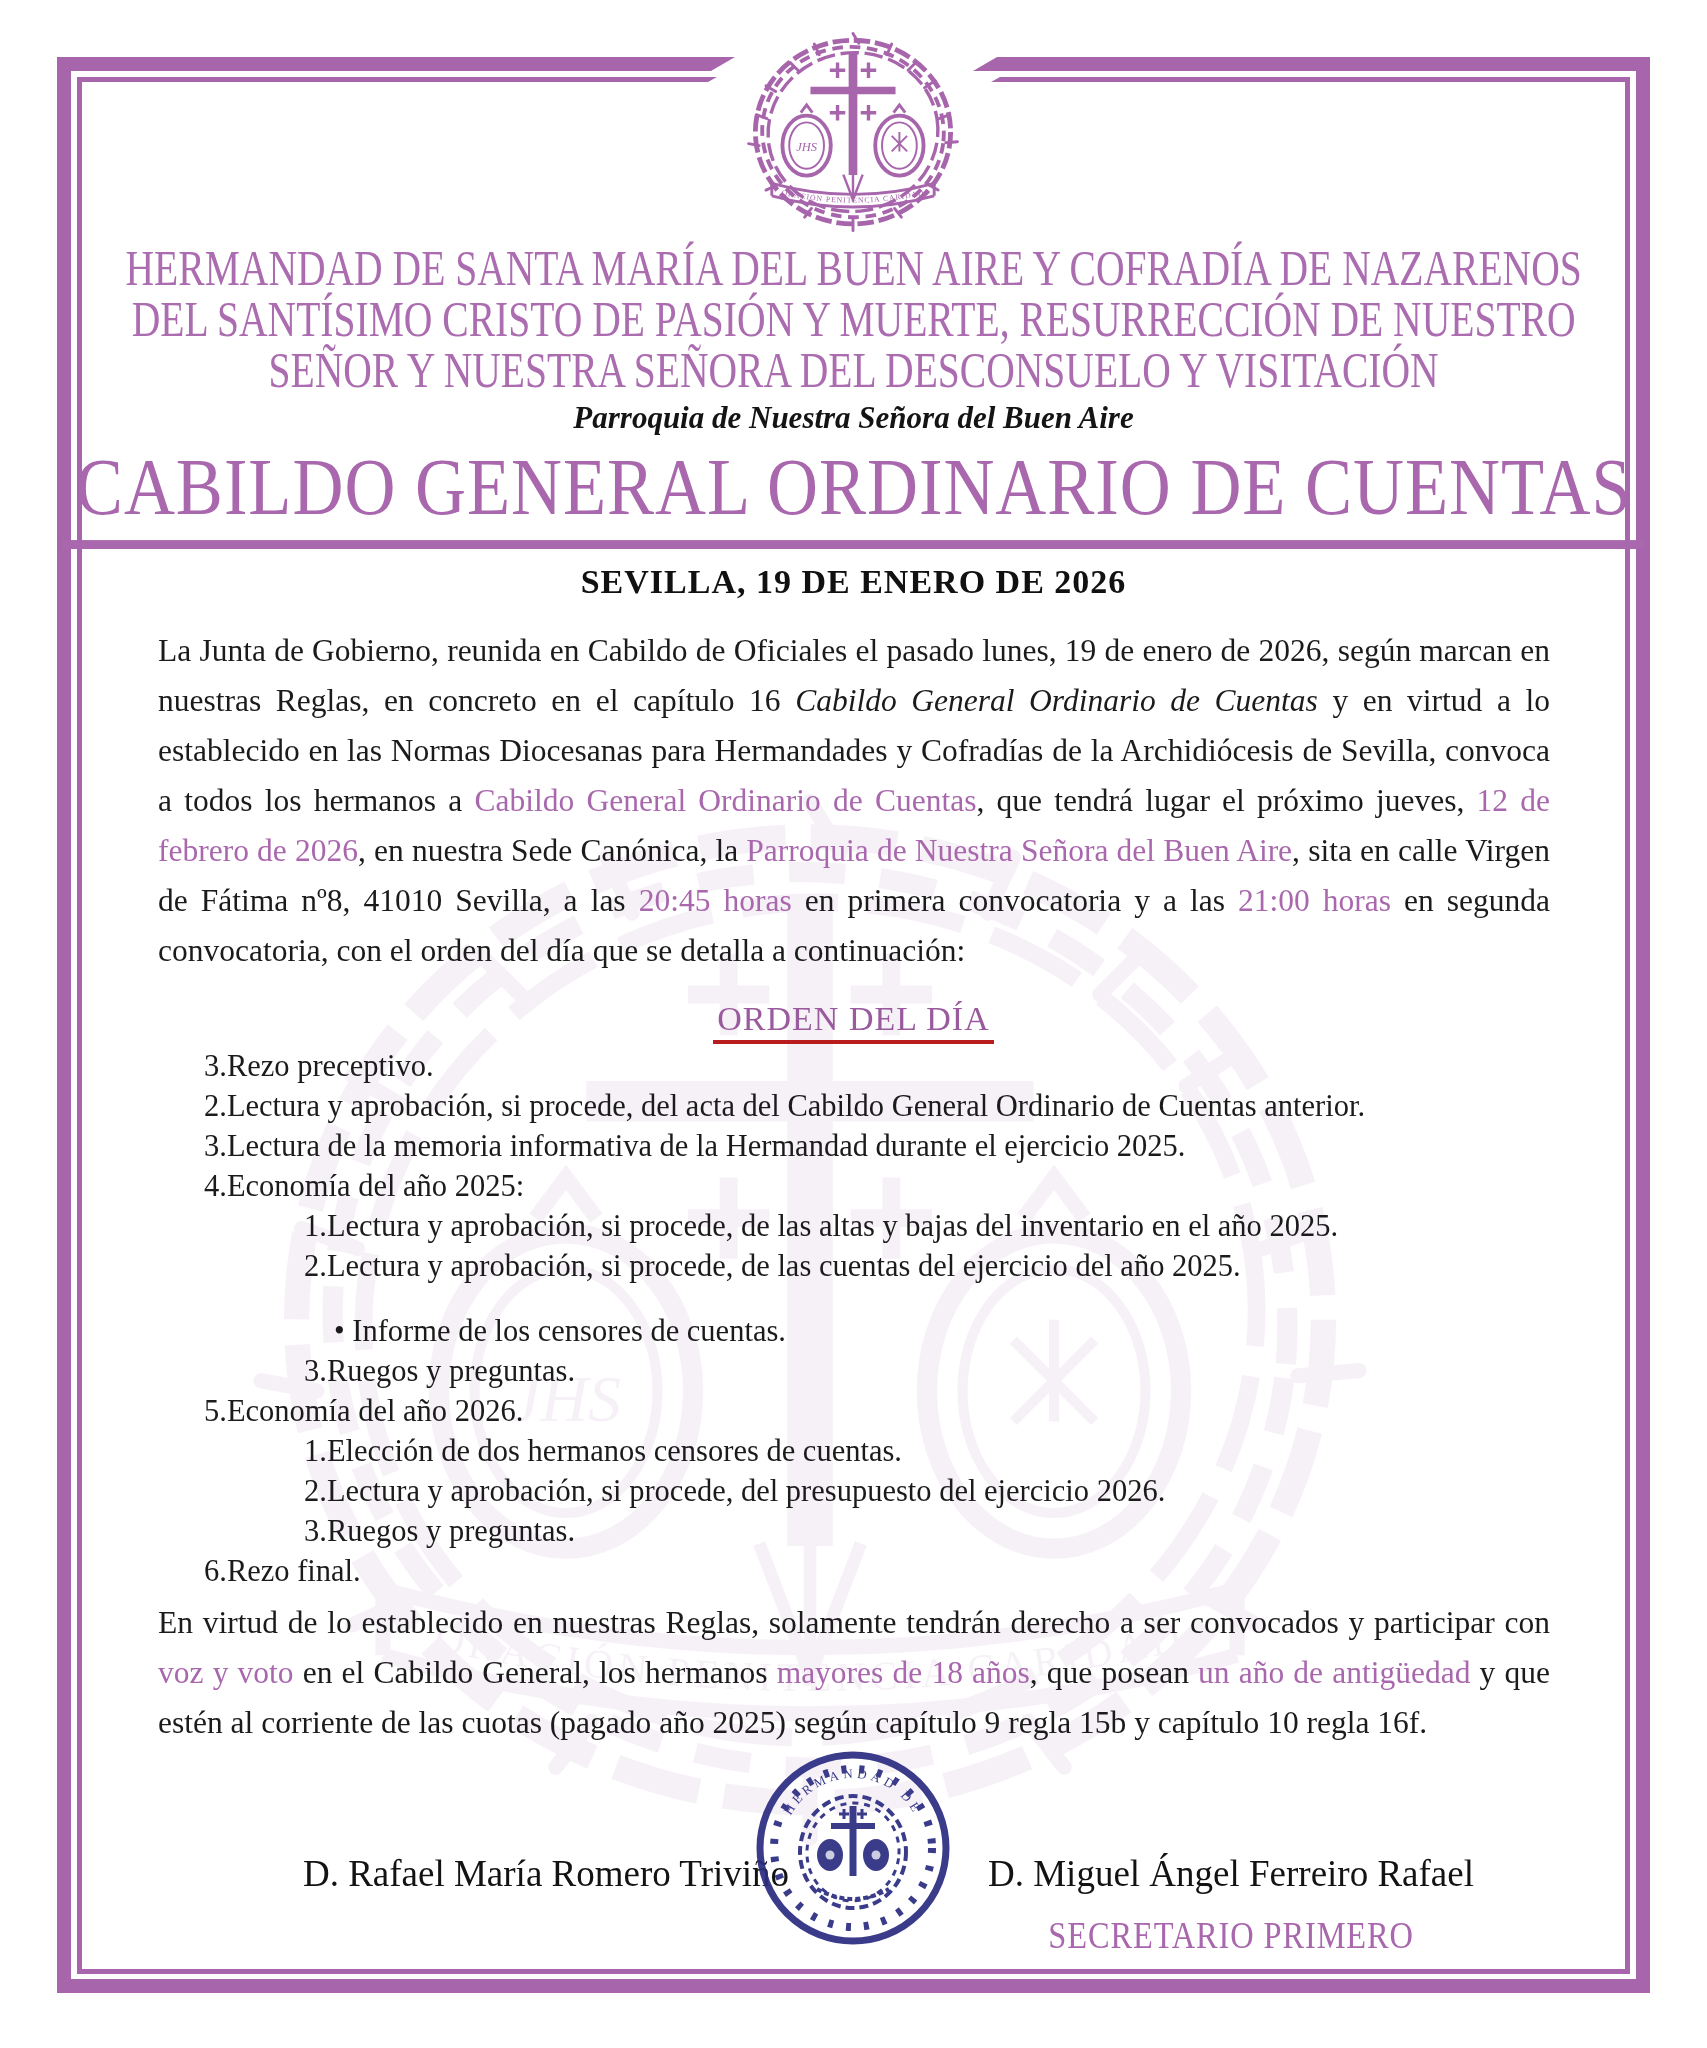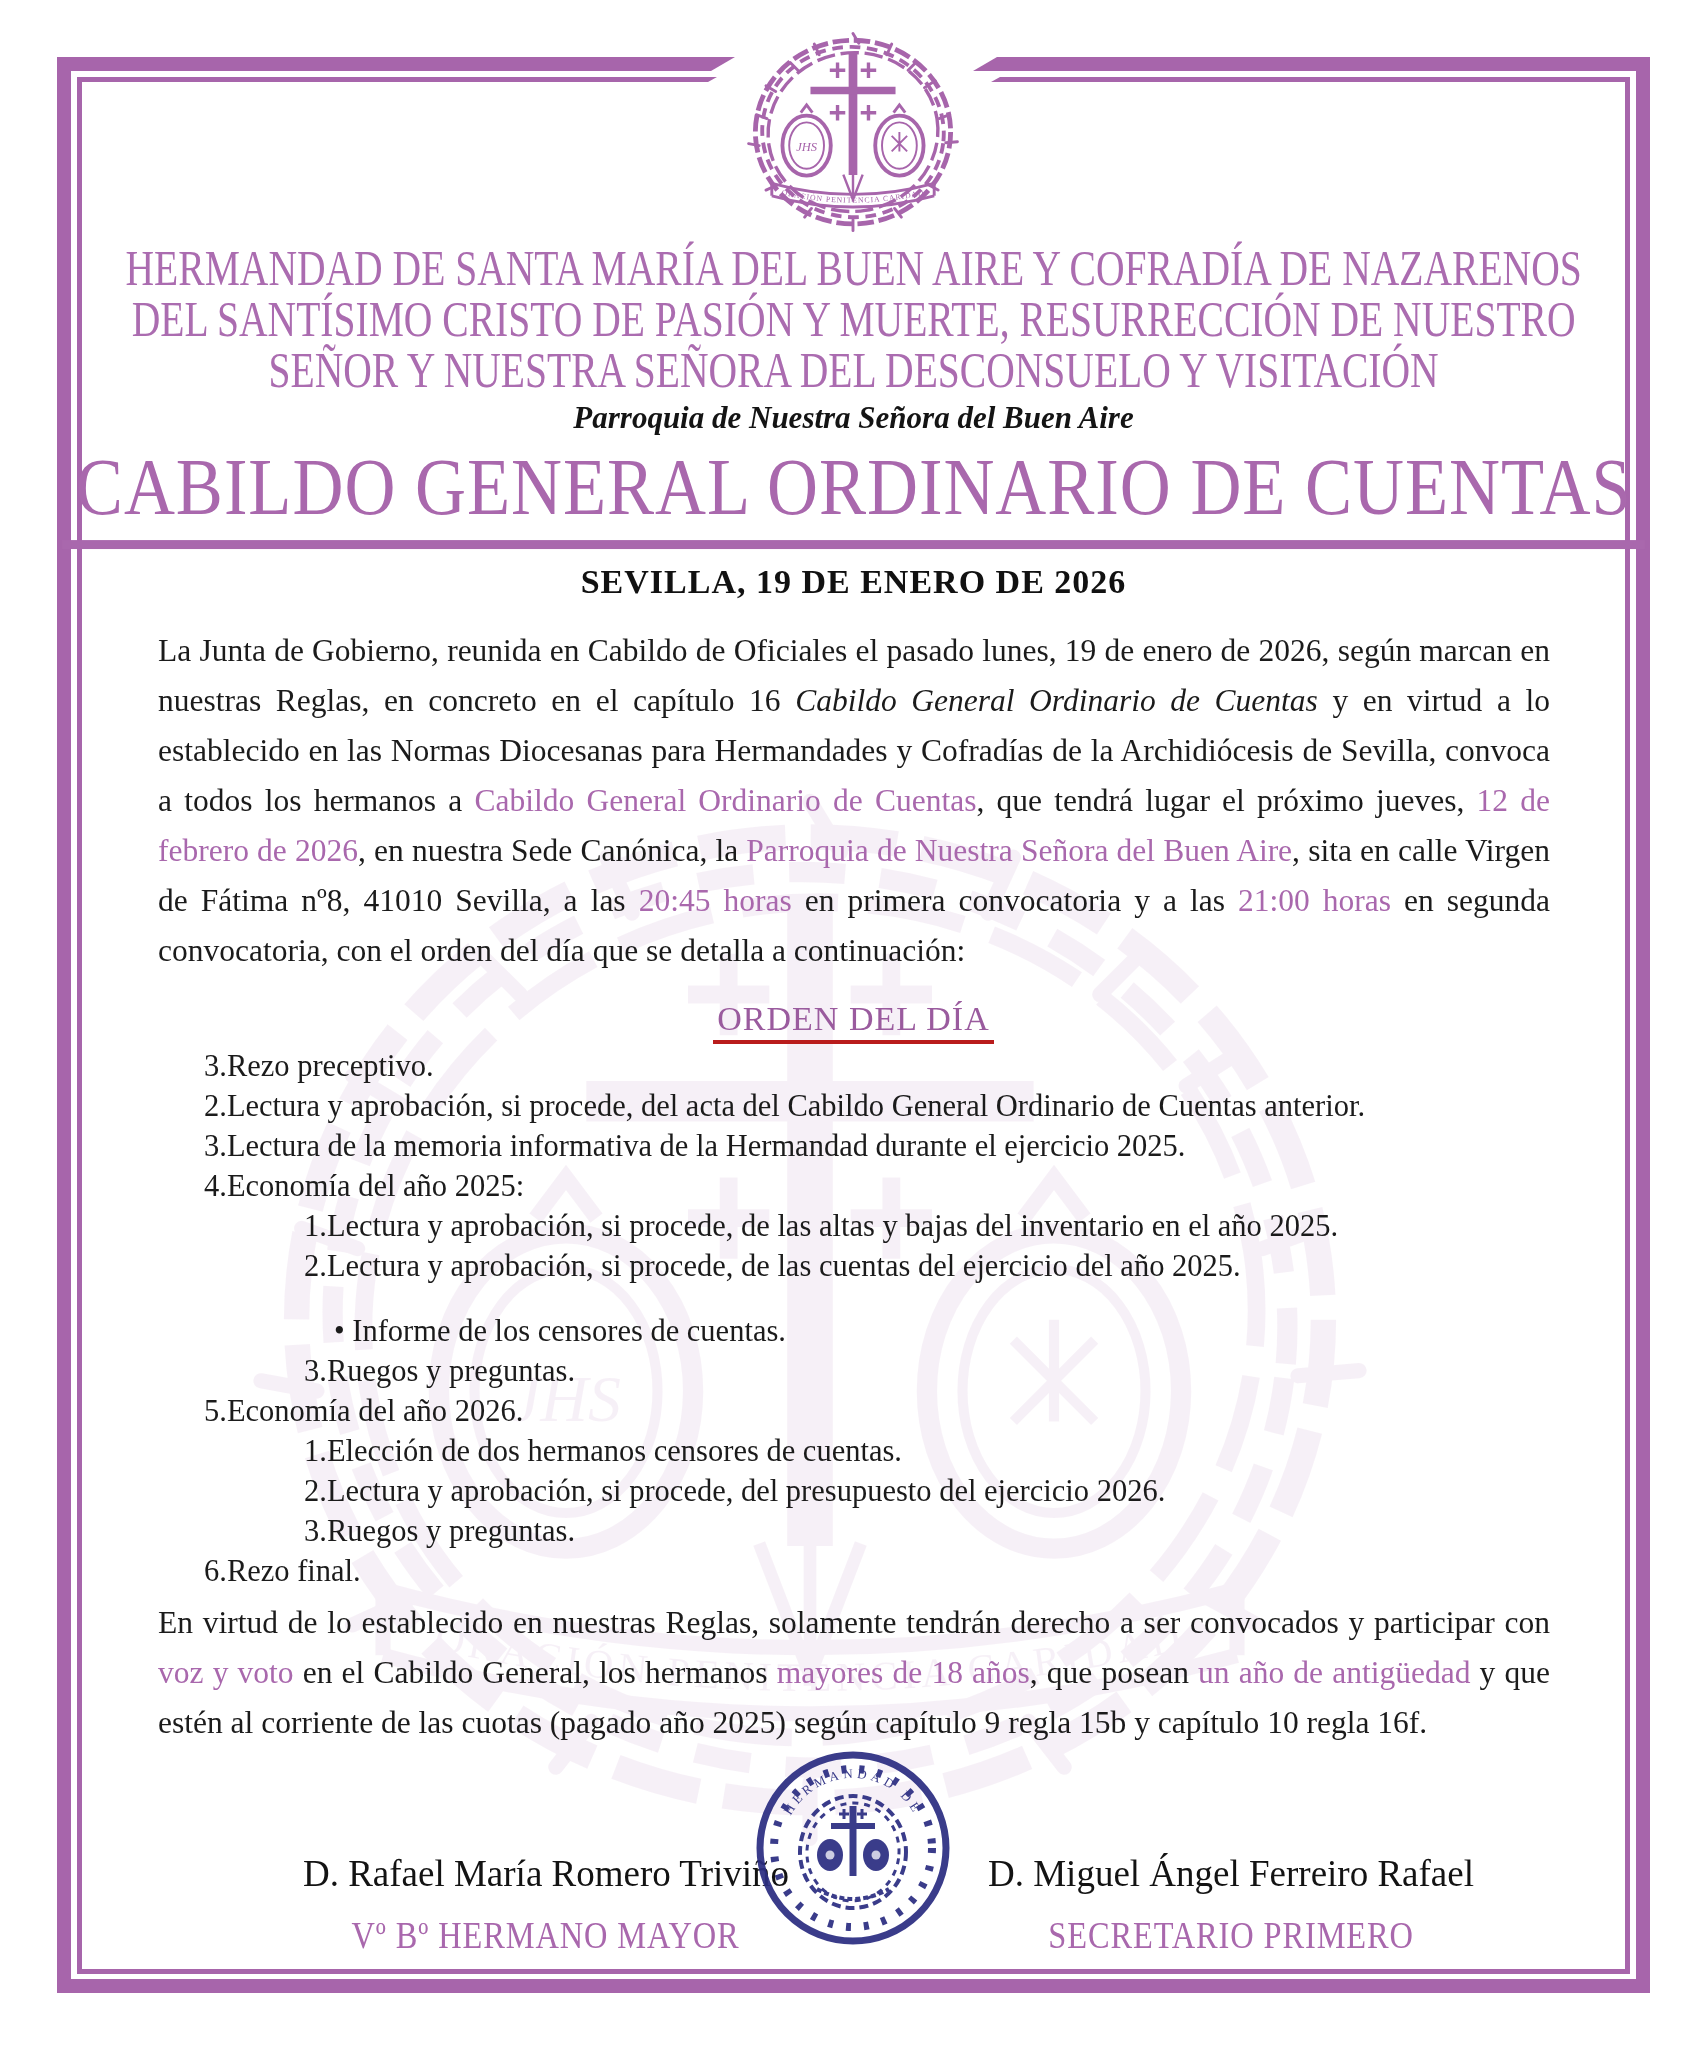--- a/index.html
+++ b/index.html
@@ -160,21 +160,20 @@
       <div class="agenda-item lvl1">6.Rezo final.</div>
     </div>
 
   <div class="abs par par-close" id="closing-par"><span class="seg-n">En virtud de lo establecido en nuestras Reglas, solamente tendrán derecho a ser convocados y participar con </span><span class="seg-p">voz y voto</span><span class="seg-n"> en el Cabildo General, los hermanos </span><span class="seg-p">mayores de 18 años</span><span class="seg-n">, que posean </span><span class="seg-p">un año de antigüedad</span><span class="seg-n"> y que estén al corriente de las cuotas (pagado año 2025) según capítulo 9 regla 15b y capítulo 10 regla 16f.</span></div>
 
   <div class="abs sig-row">
     <div class="sig-name left">D. Rafael María Romero Triviño</div>
     <div class="sig-name right">D. Miguel Ángel Ferreiro Rafael</div>
   </div>
   <div class="abs role-row">
-    <div class="sig-role left"><span class="sc">Vº Bº HERMANO MAYOR</span></div>
     <div class="sig-role right"><span class="sc">SECRETARIO PRIMERO</span></div>
   </div>
 
   <svg class="seal-svg" viewBox="0 0 200 200">
     <g stroke="currentColor" fill="none">
       <circle cx="100" cy="100" r="93" stroke-width="7"></circle>
       <circle cx="100" cy="100" r="79" stroke-width="8" stroke-dasharray="5 13"></circle>
       <ellipse cx="100" cy="104" rx="53" ry="56" stroke-width="4" stroke-dasharray="9 5"></ellipse>
       <ellipse cx="100" cy="104" rx="46" ry="49" stroke-width="3" stroke-dasharray="6 6" transform="rotate(8 100 104)"></ellipse>
       <path d="M100 58v70" stroke-width="7"></path>

